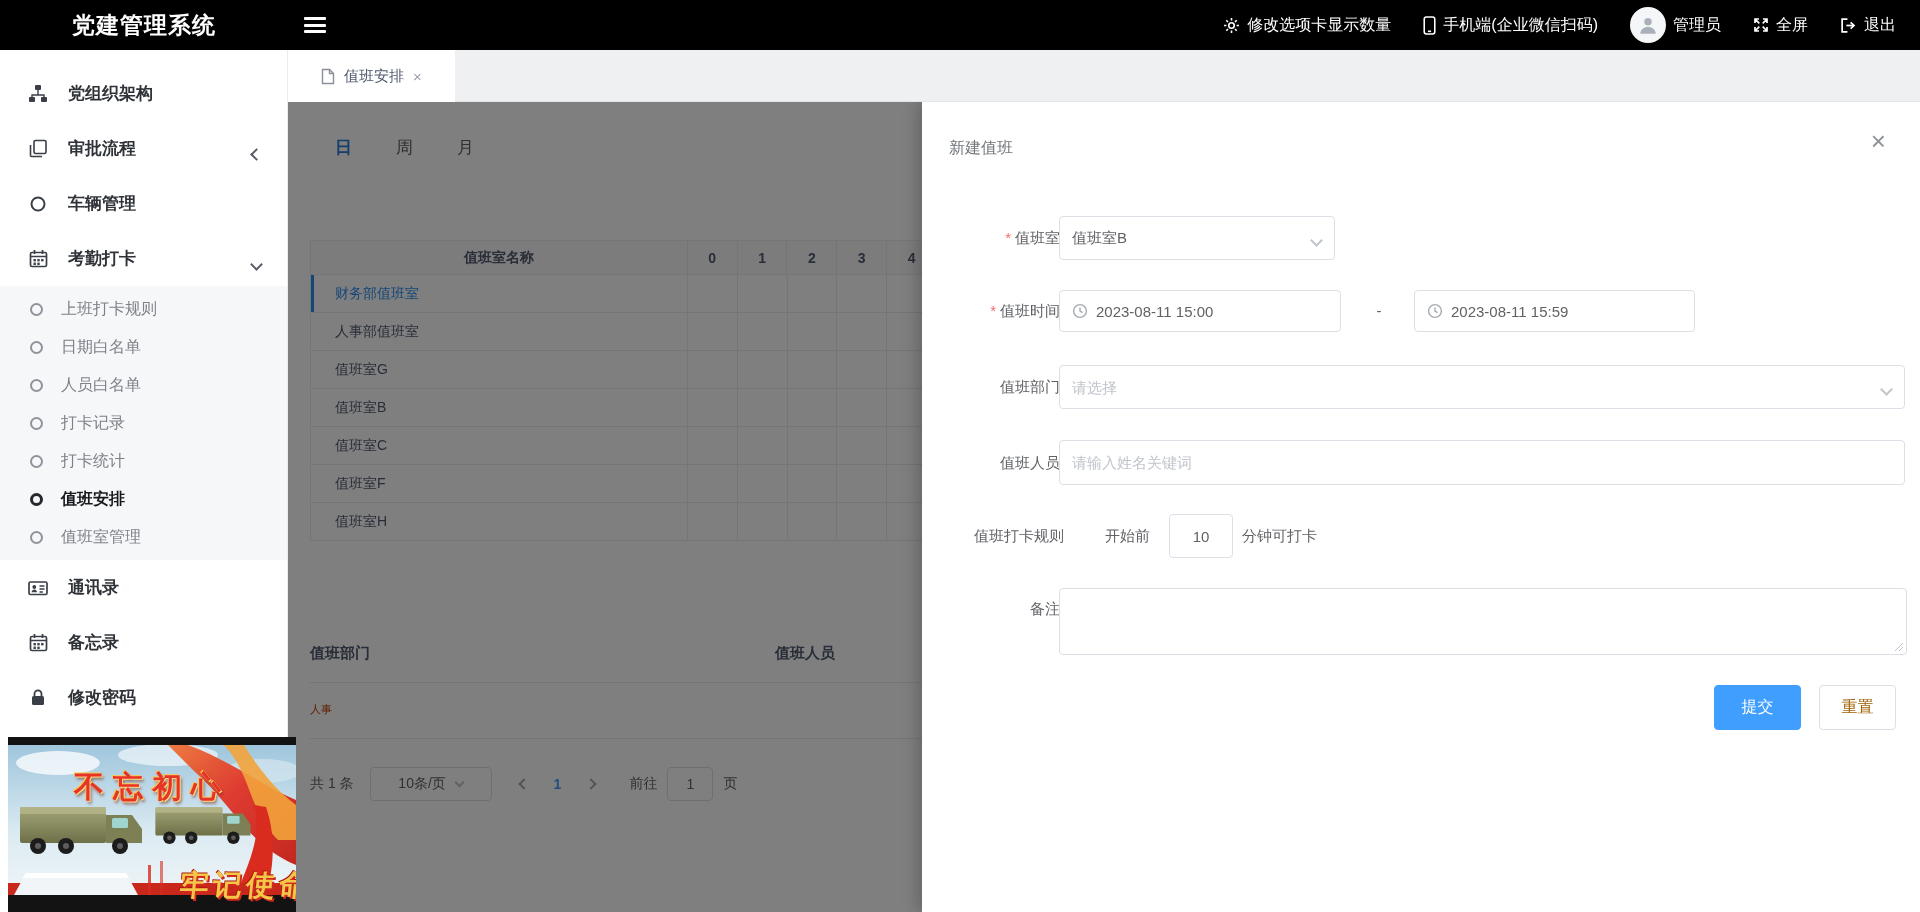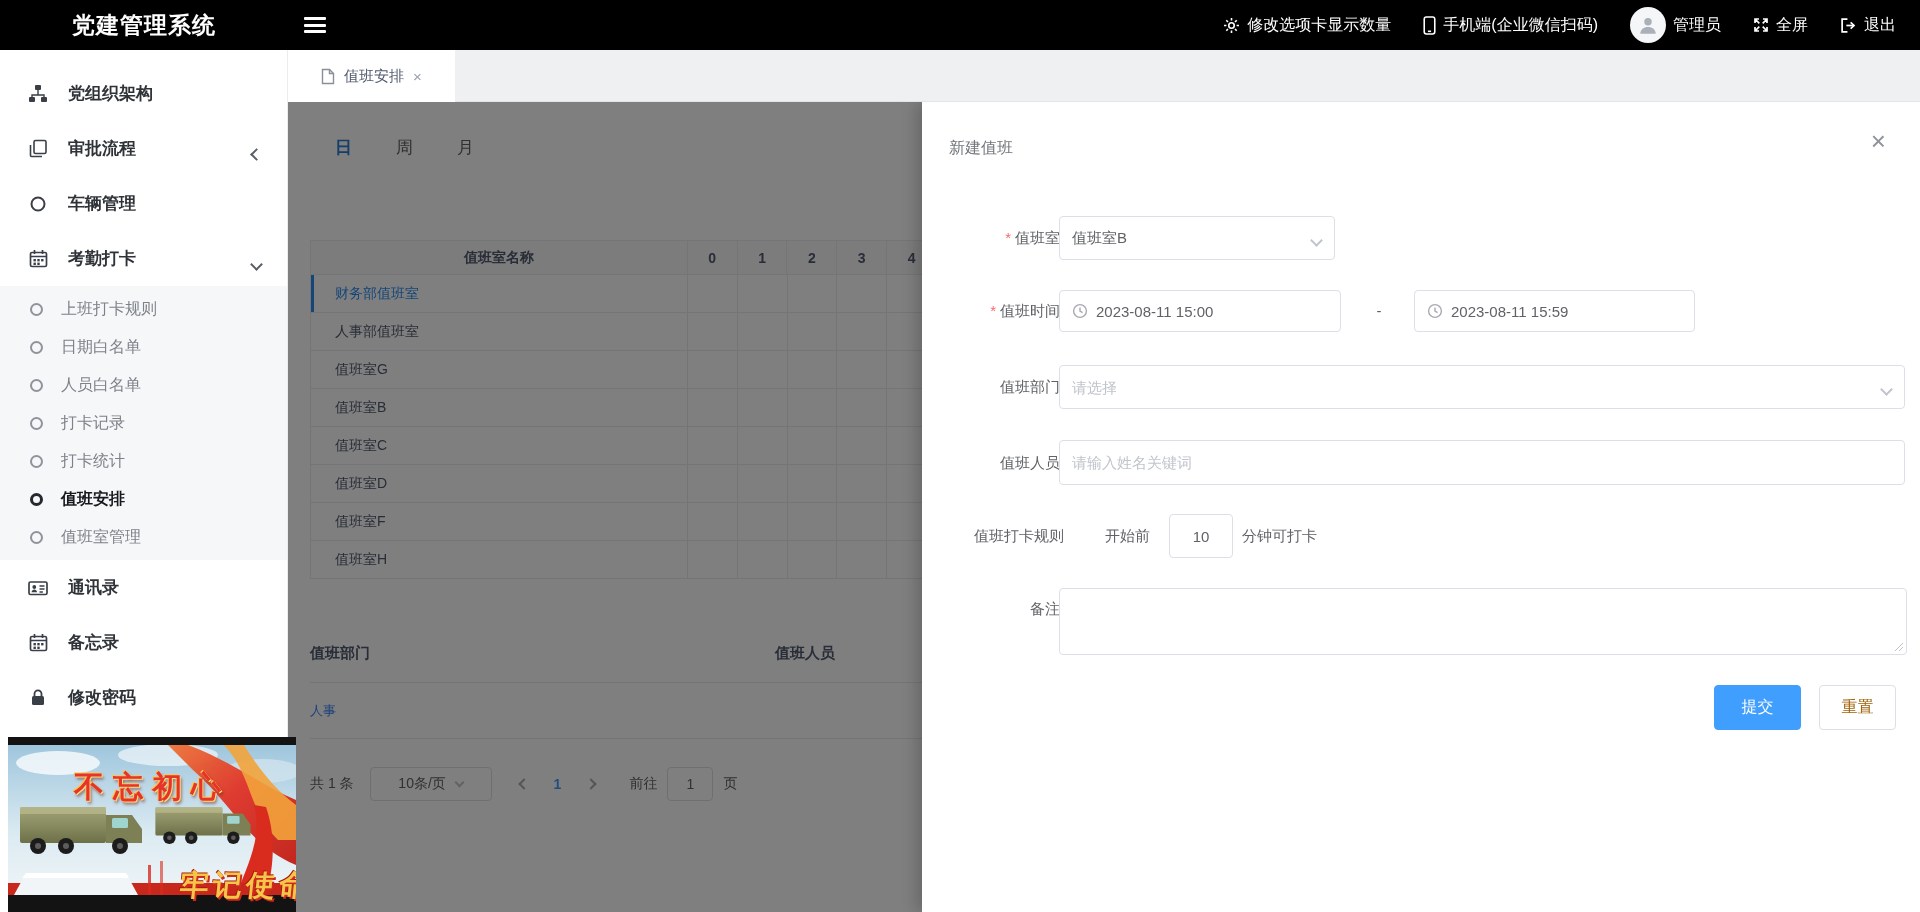--- a/index.html
+++ b/index.html
@@ -54,21 +54,21 @@
   .duty-table { position:absolute; left:22px; top:138px; width:627px; border:1px solid #e8eaec; border-bottom:none; font-size:14px; color:#515a6e; }
   .t-row { display:flex; height:38px; border-bottom:1px solid #e8eaec; background:#fff; }
   .t-row.head { height:34px; background:#f8f8f9; font-weight:bold; }
   .c-name { width:377px; display:flex; align-items:center; padding-left:24px; }
   .t-row.head .c-name { justify-content:center; padding-left:0; }
   .c-hour { width:50px; border-left:1px solid #e8eaec; display:flex; align-items:center; justify-content:center; }
   .t-row.sel { box-shadow:inset 3px 0 0 #2d8cf0; }
   .t-row.sel .c-name { color:#2d8cf0; }
 
   .detail-head { position:absolute; top:542px; font-size:15px; font-weight:bold; color:#515a6e; }
-  .detail-val  { position:absolute; left:22px; top:600px; font-size:13px; color:#3b82f6; }
+  .detail-val  { position:absolute; left:22px; top:600px; font-size:11px; color:#c2410c; }
   .hr { position:absolute; left:22px; right:26px; height:1px; background:#e8eaec; }
 
   .pager { position:absolute; left:22px; top:664px; height:36px; display:flex; align-items:center; font-size:14px; color:#606266; }
   .pg-total { margin-right:16px; }
   .pg-size { width:122px; height:34px; border:1px solid #dcdfe6; border-radius:4px; background:#fff; display:flex; align-items:center; justify-content:center; gap:10px; color:#606266; cursor:pointer; }
   .pg-size .chev { width:7px; height:7px; color:#c0c4cc; margin-top:-3px; }
   .pg-arrow { margin:0 0 0 28px; color:#a7abb5; cursor:pointer; display:flex; }
   .pg-arrow .chev { width:8px; height:8px; }
   .pg-cur { margin-left:26px; color:#409eff; font-weight:bold; cursor:pointer; }
   .pg-arrow2 { margin-left:26px; }
@@ -408,28 +408,20 @@
       </div>
       <div class="t-row">
         <div class="c-name">值班室C</div>
         <div class="c-hour"></div>
           <div class="c-hour"></div>
           <div class="c-hour"></div>
           <div class="c-hour"></div>
           <div class="c-hour"></div>
       </div>
       <div class="t-row">
-        <div class="c-name">值班室D</div>
-        <div class="c-hour"></div>
-          <div class="c-hour"></div>
-          <div class="c-hour"></div>
-          <div class="c-hour"></div>
-          <div class="c-hour"></div>
-      </div>
-      <div class="t-row">
         <div class="c-name">值班室F</div>
         <div class="c-hour"></div>
           <div class="c-hour"></div>
           <div class="c-hour"></div>
           <div class="c-hour"></div>
           <div class="c-hour"></div>
       </div>
       <div class="t-row">
         <div class="c-name">值班室H</div>
         <div class="c-hour"></div>

